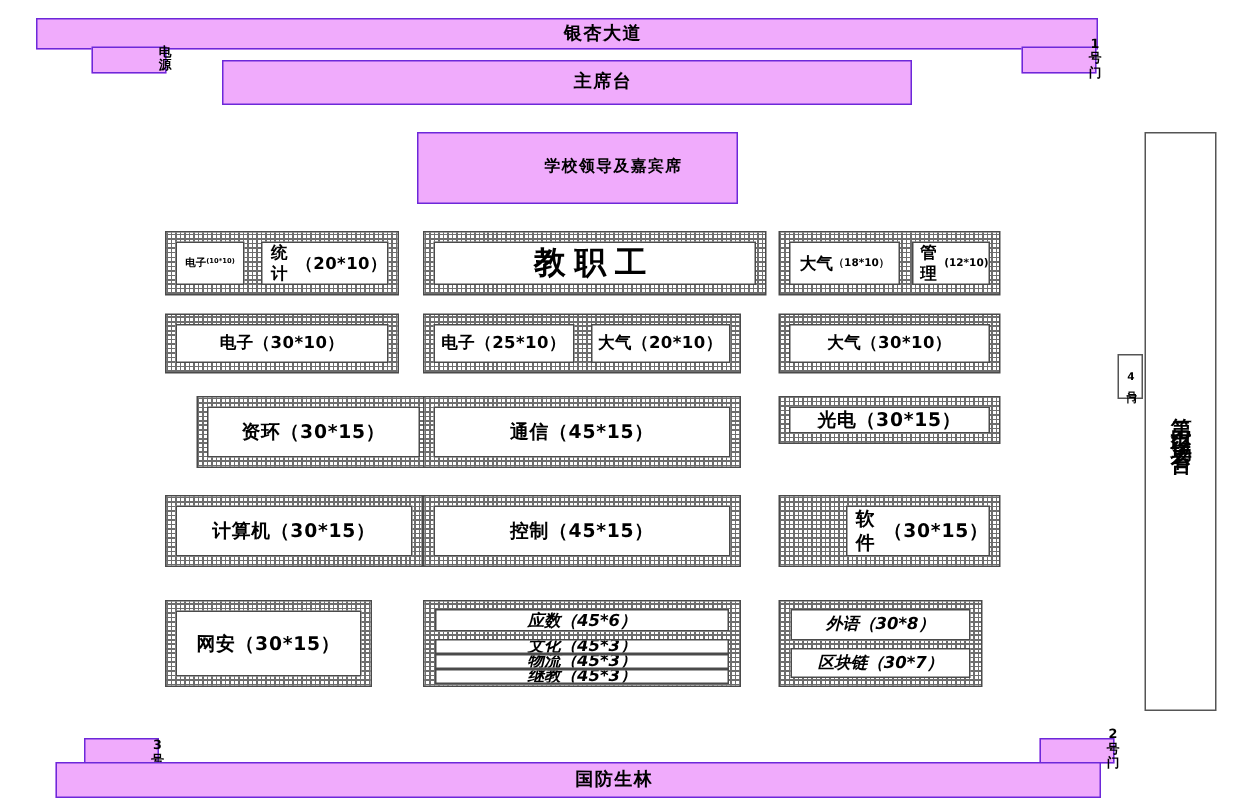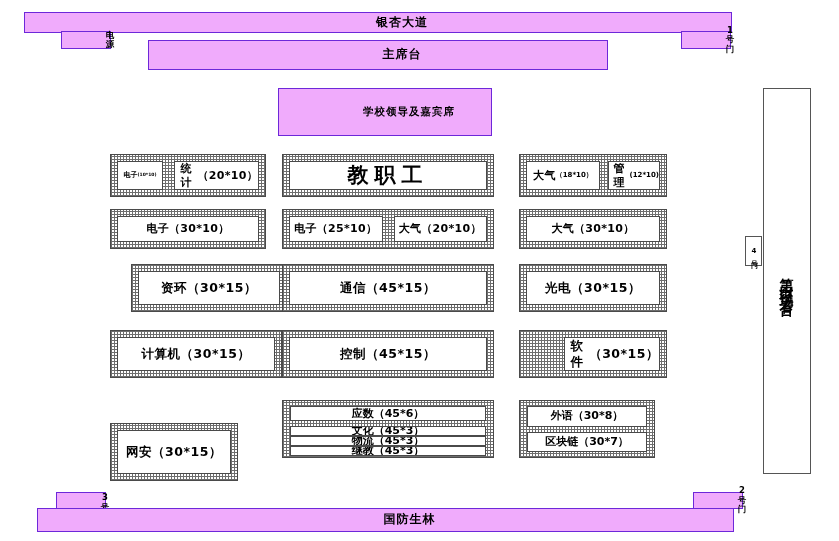--- a/index.html
+++ b/index.html
@@ -63,21 +63,21 @@
   
   .gap{flex:0 0 11px;}
   .gap-sm{flex:0 0 8px;}
   .vgap{flex:0 0 5px;}
 
   .t1{font-size:12.5px;font-weight:700;letter-spacing:.5px;}
   .t2{font-size:11px;font-weight:700;letter-spacing:.3px;}
   .tiny{font-size:7px;font-weight:700;}
   .xtiny{font-size:4.5px;font-weight:700;line-height:1;}
   .big{font-size:21px;font-weight:700;letter-spacing:6px;}
-  .one-line{flex-direction:row;gap:2px;font-size:11px;font-weight:700;}
+  .one-line{flex-direction:row;gap:2px;font-size:11px;font-weight:700;font-style:italic;}
   .road-t{font-size:12px;font-weight:700;letter-spacing:1px;}
   .gate-t{font-size:8.5px;font-weight:700;}
   .stage-t{font-size:12px;font-weight:700;letter-spacing:1px;}
   .guest-t{font-size:10.5px;font-weight:700;letter-spacing:1px;}
 
   
   .vstand{
     position:absolute;
     box-sizing:border-box;
     border:1px solid #555555;
@@ -129,21 +129,21 @@
       <div class="tiny">电子</div>
       <div class="xtiny">(10*10)</div>
     </div>
     <div class="gap"></div>
     <div class="cell">
       <div class="t2">统计</div>
       <div class="t2">（20*10）</div>
     </div>
   </div>
 
-  <div class="blk" style="left:282px;top:154px;width:212px;height:43px;">
+  <div class="blk" style="left:282px;top:154px;width:229px;height:43px;">
     <div class="cell">
       <div class="big">教职工</div>
     </div>
   </div>
 
   <div class="blk" style="left:519px;top:154px;width:148px;height:43px;">
     <div class="cell">
       <div class="t2">大气</div>
       <div class="tiny">（18*10）</div>
     </div>
@@ -187,21 +187,21 @@
     </div>
   </div>
 
   <div class="blk" style="left:282px;top:264px;width:212px;height:48px;">
     <div class="cell">
       <div class="t1">通信</div>
       <div class="t1">（45*15）</div>
     </div>
   </div>
 
-  <div class="blk" style="left:519px;top:264px;width:148px;height:48px;">
+  <div class="blk" style="left:519px;top:264px;width:148px;height:32px;">
     <div class="cell">
       <div class="t1">光电</div>
       <div class="t1">（30*15）</div>
     </div>
   </div>
 
   <div class="blk" style="left:110px;top:330px;width:172px;height:48px;">
     <div class="cell">
       <div class="t1">计算机</div>
       <div class="t1">（30*15）</div>
@@ -215,21 +215,21 @@
     </div>
   </div>
 
   <div class="blk" style="left:519px;top:330px;width:148px;height:48px;padding-left:44px;">
     <div class="cell">
       <div class="t1">软件</div>
       <div class="t1">（30*15）</div>
     </div>
   </div>
 
-  <div class="blk" style="left:110px;top:400px;width:128px;height:58px;margin-top:23px;">
+  <div class="blk" style="left:110px;top:400px;width:138px;height:58px;">
     <div class="cell">
       <div class="t1">网安</div>
       <div class="t1">（30*15）</div>
     </div>
   </div>
 
   <div class="blk vert" style="left:282px;top:400px;width:212px;height:58px;padding:5px 7px;">
     <div class="cell one-line" style="flex:0 0 15px;">
       <span>应数（45*6）</span>
     </div>

